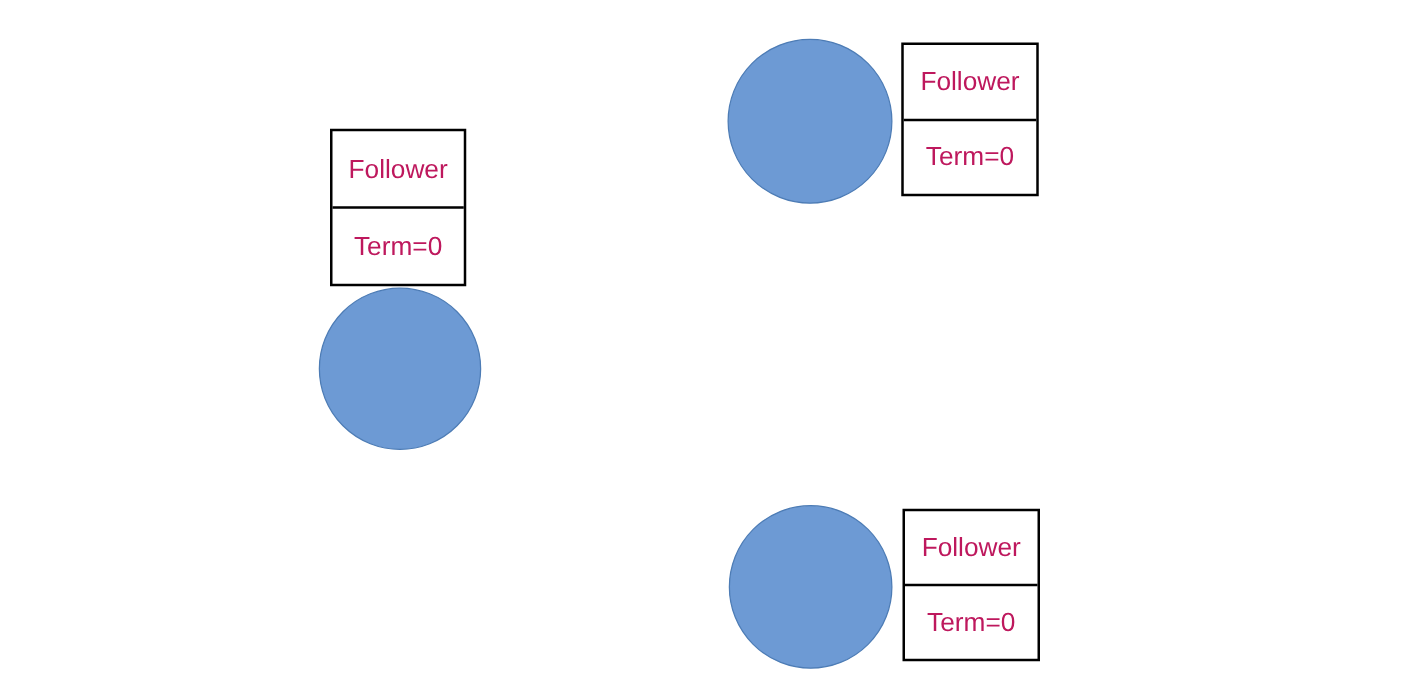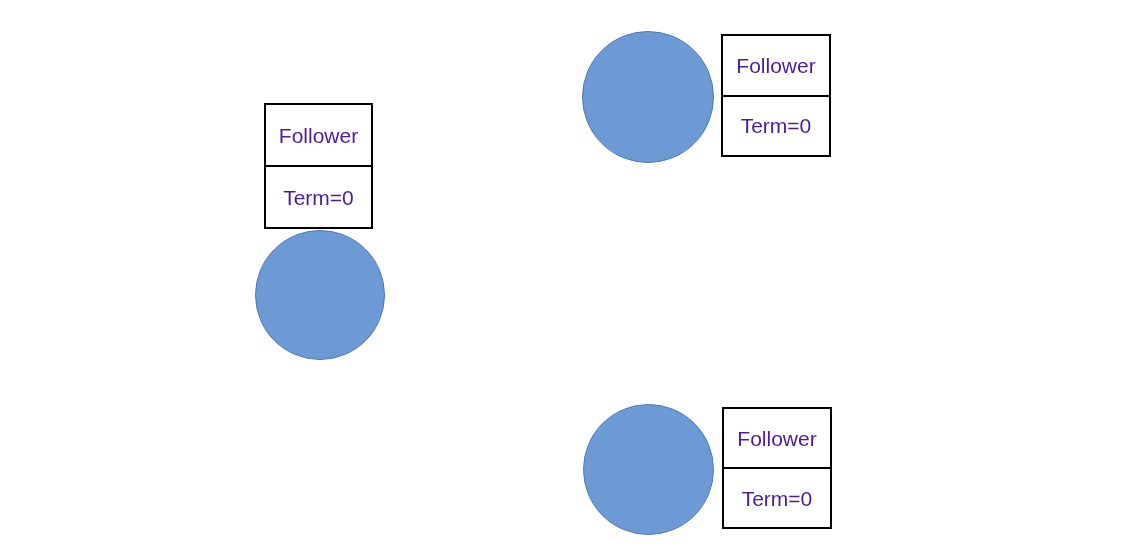--- a/index.html
+++ b/index.html
@@ -31,21 +31,21 @@
     border: 2px solid #000000;
     background: #ffffff;
     display: flex;
     flex-direction: column;
   }
   .state-cell {
     flex: 1 1 50%;
     display: flex;
     align-items: center;
     justify-content: center;
-    color: #4c1d95;
+    color: #be185d;
     font-size: 21px;
     line-height: 1;
     white-space: nowrap;
   }
   .state-cell.role {
     border-bottom: 2px solid #000000;
   }
 </style>
 </head>
 <body>

